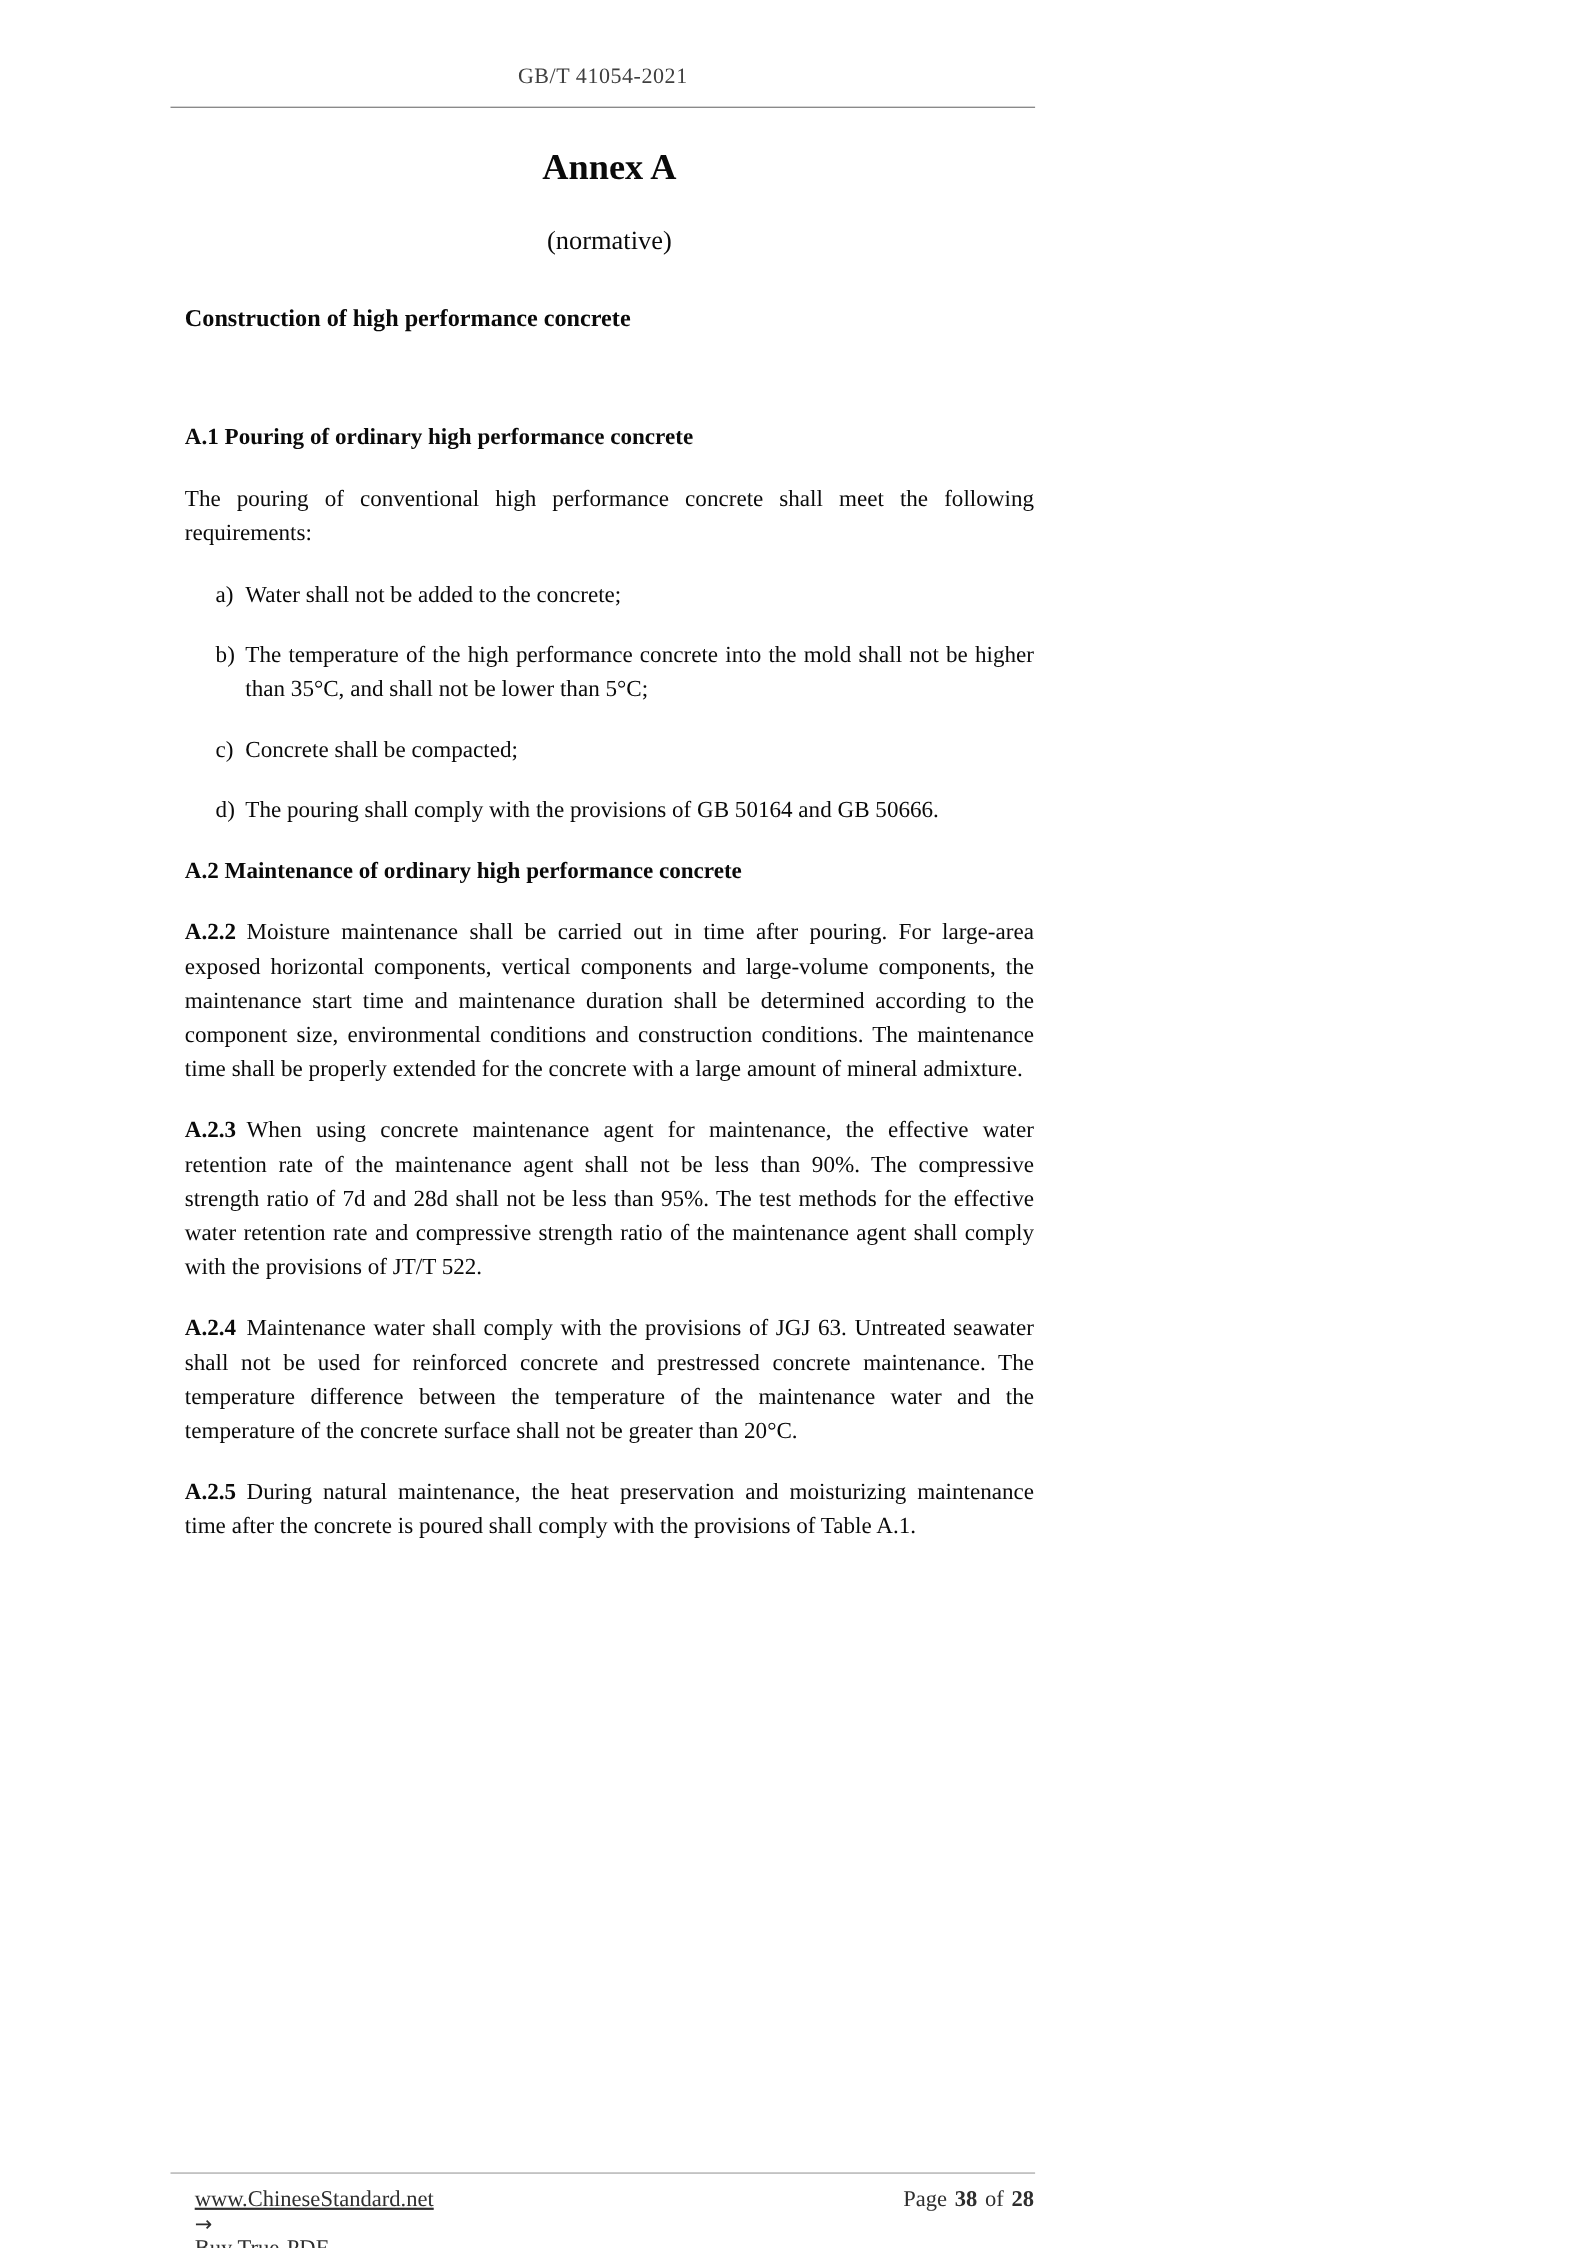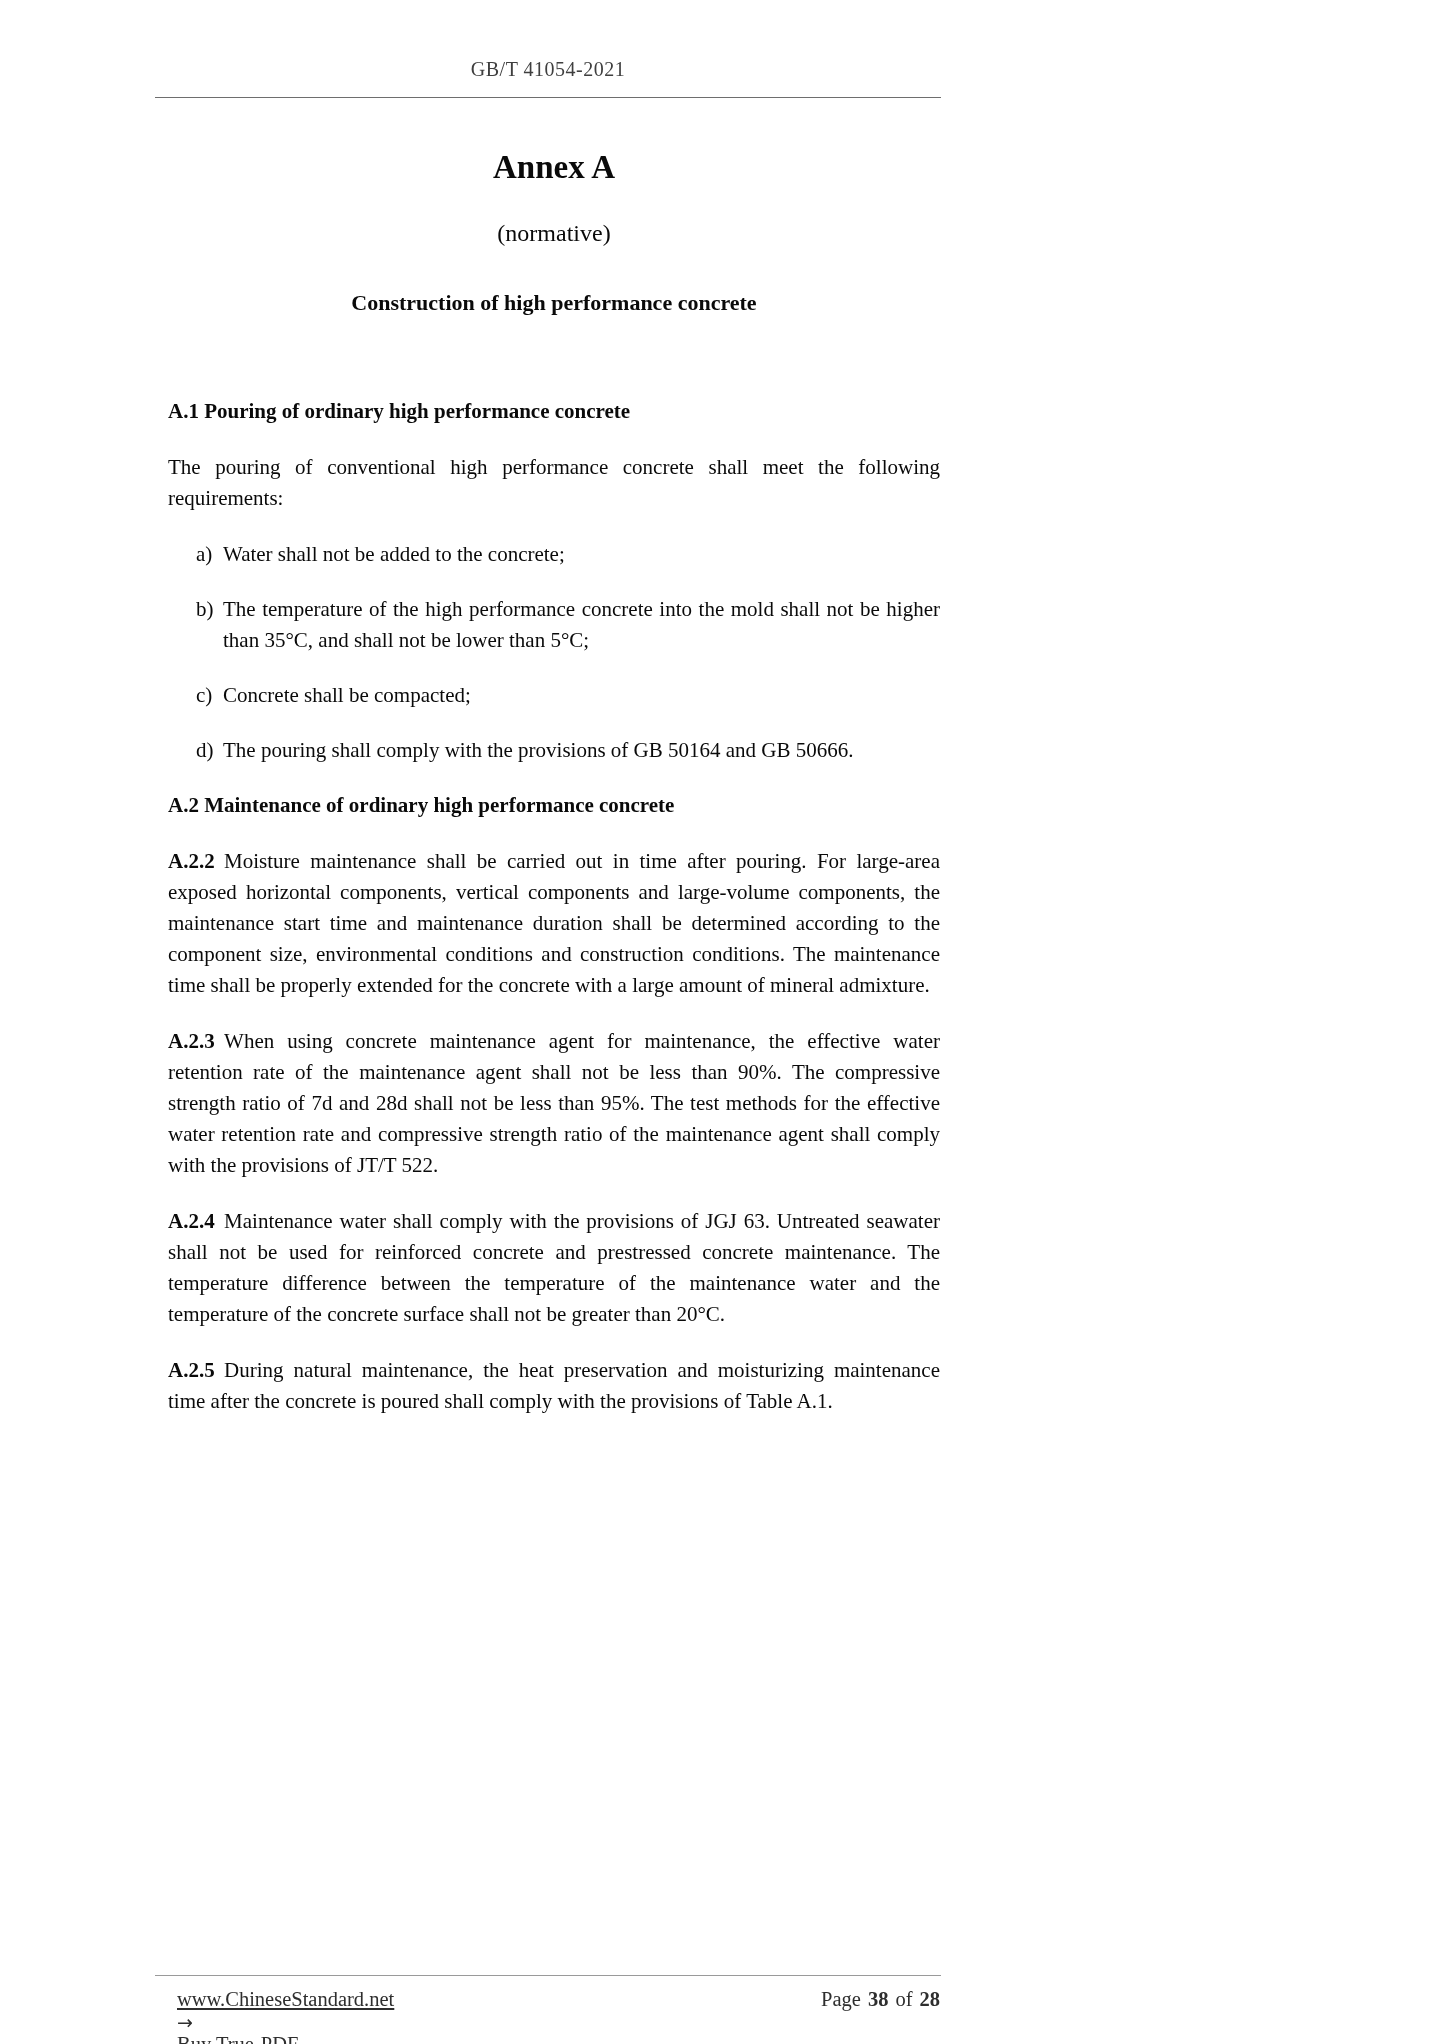--- a/index.html
+++ b/index.html
@@ -24,39 +24,38 @@
   .rule {
     position: absolute;
     left: 155px; width: 786px;
     border: none; margin: 0;
     border-top: 1.5px solid #6e6e6e;
   }
   .rule.header-rule { top: 97px; }
   .rule.footer-rule { top: 1975px; border-top: 1px solid #9a9a9a; }
   .content {
     position: absolute;
-    top: 142px; left: 168px; width: 772px;
+    top: 128px; left: 168px; width: 772px;
     font-size: 21px;
     line-height: 31px;
   }
   .annex-title {
     text-align: center;
     font-size: 33px;
     font-weight: bold;
     margin: 6px 0 30px;
     line-height: 1.2;
   }
   .normative {
     text-align: center;
     font-size: 24px;
     font-weight: normal;
     margin: 0 0 38px;
   }
   .subtitle {
-    text-align: center;
     font-size: 22px;
     font-weight: bold;
     margin: 0 0 78px;
   }
   .section-heading {
     font-size: 21px;
     font-weight: bold;
     margin: 16px 0 25px;
   }
   .para {

